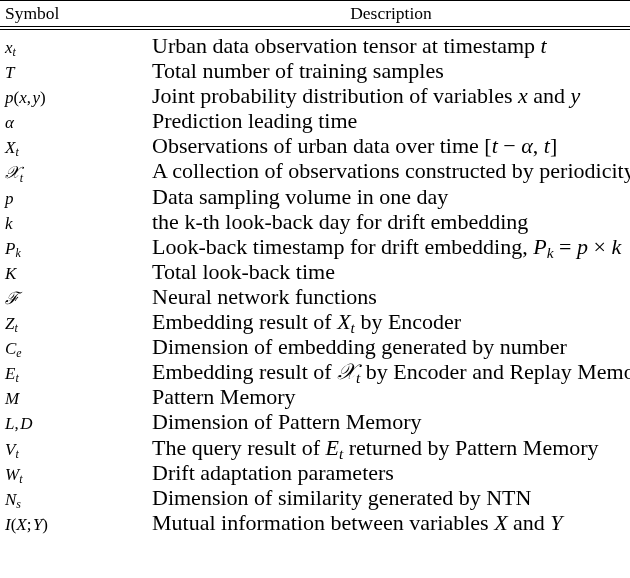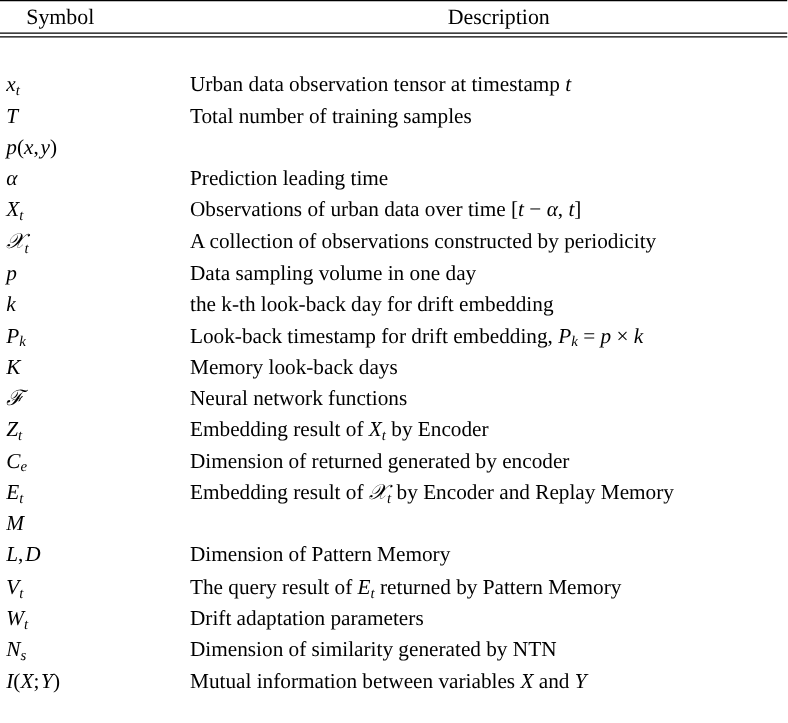--- a/index.html
+++ b/index.html
@@ -35,21 +35,20 @@
     box-sizing: content-box;
     margin: 0;
   }
 
   
   .table-header {
     display: flex;
     align-items: baseline;
     height: 24px;
     padding-top: 1px;
-    margin-left: 16px;
   }
   .col-symbol {
     width: 152px;
     flex: 0 0 152px;
     box-sizing: border-box;
     padding-left: 5px;
   }
   .col-desc {
     flex: 1 1 auto;
     box-sizing: border-box;
@@ -77,26 +76,25 @@
     height: 25.1px;
   }
   .cell-symbol {
     width: 152px;
     flex: 0 0 152px;
     box-sizing: border-box;
     padding-left: 5px;
     font-size: 17px;
     line-height: 25.1px;
     white-space: nowrap;
-    margin-top: 22px;
   }
   .cell-desc {
     flex: 1 1 auto;
     box-sizing: border-box;
-    font-size: 17px;
+    font-size: 22px;
     line-height: 25.1px;
     white-space: nowrap;
   }
 
   
   .cell-symbol, .cell-desc {
     font-family: "Liberation Serif", "DejaVu Serif", serif;
   }
   .cell-symbol i, .cell-desc i {
     font-style: italic;
@@ -124,20 +122,21 @@
       <div class="table-row">
         <div class="cell-symbol" title="x_t"><i>x</i><sub><i>t</i></sub></div>
         <div class="cell-desc" title="Urban data observation tensor at timestamp t">Urban data observation tensor at timestamp <i>t</i></div>
       </div>
       <div class="table-row">
         <div class="cell-symbol" title="T"><i>T</i></div>
         <div class="cell-desc" title="Total number of training samples">Total number of training samples</div>
       </div>
       <div class="table-row">
         <div class="cell-symbol" title="p(x, y)"><i>p</i>(<i>x</i>, <i>y</i>)</div>
+        <div class="cell-desc" title="Joint probability distribution of variables x and y">Joint probability distribution of variables <i>x</i> and <i>y</i></div>
       </div>
       <div class="table-row">
         <div class="cell-symbol" title="alpha"><i>α</i></div>
         <div class="cell-desc" title="Prediction leading time">Prediction leading time</div>
       </div>
       <div class="table-row">
         <div class="cell-symbol" title="X_t"><i>X</i><sub><i>t</i></sub></div>
         <div class="cell-desc" title="Observations of urban data over time [t − α, t]">Observations of urban data over time [<i>t</i> − <i>α</i>, <i>t</i>]</div>
       </div>
       <div class="table-row">
@@ -151,40 +150,41 @@
       <div class="table-row">
         <div class="cell-symbol" title="k"><i>k</i></div>
         <div class="cell-desc" title="the k-th look-back day for drift embedding">the k-th look-back day for drift embedding</div>
       </div>
       <div class="table-row">
         <div class="cell-symbol" title="P_k"><i>P</i><sub><i>k</i></sub></div>
         <div class="cell-desc" title="Look-back timestamp for drift embedding, P_k = p × k">Look-back timestamp for drift embedding, <i>P</i><sub><i>k</i></sub> = <i>p</i> × <i>k</i></div>
       </div>
       <div class="table-row">
         <div class="cell-symbol" title="K"><i>K</i></div>
-        <div class="cell-desc" title="Total look-back days">Memory look-back days</div>
+        <div class="cell-desc" title="Total look-back days">Total look-back time</div>
       </div>
       <div class="table-row">
         <div class="cell-symbol" title="cal_F"><span class="calli">ℱ</span></div>
         <div class="cell-desc" title="Neural network functions">Neural network functions</div>
       </div>
       <div class="table-row">
         <div class="cell-symbol" title="Z_t"><i>Z</i><sub><i>t</i></sub></div>
         <div class="cell-desc" title="Embedding result of X_t by Encoder">Embedding result of <i>X</i><sub><i>t</i></sub> by Encoder</div>
       </div>
       <div class="table-row">
         <div class="cell-symbol" title="C_e"><i>C</i><sub><i>e</i></sub></div>
-        <div class="cell-desc" title="Dimension of embedding generated by encoder">Dimension of returned generated by encoder</div>
+        <div class="cell-desc" title="Dimension of embedding generated by encoder">Dimension of embedding generated by number</div>
       </div>
       <div class="table-row">
         <div class="cell-symbol" title="E_t"><i>E</i><sub><i>t</i></sub></div>
         <div class="cell-desc" title="Embedding result of cal_X_t by Encoder and Replay Memory">Embedding result of <span class="calli">𝒳</span><sub><i>t</i></sub> by Encoder and Replay Memory</div>
       </div>
       <div class="table-row">
         <div class="cell-symbol" title="M"><i>M</i></div>
+        <div class="cell-desc" title="Pattern Memory">Pattern Memory</div>
       </div>
       <div class="table-row">
         <div class="cell-symbol" title="L, D"><i>L</i>, <i>D</i></div>
         <div class="cell-desc" title="Dimension of Pattern Memory">Dimension of Pattern Memory</div>
       </div>
       <div class="table-row">
         <div class="cell-symbol" title="V_t"><i>V</i><sub><i>t</i></sub></div>
         <div class="cell-desc" title="The query result of E_t returned by Pattern Memory">The query result of <i>E</i><sub><i>t</i></sub> returned by Pattern Memory</div>
       </div>
       <div class="table-row">

